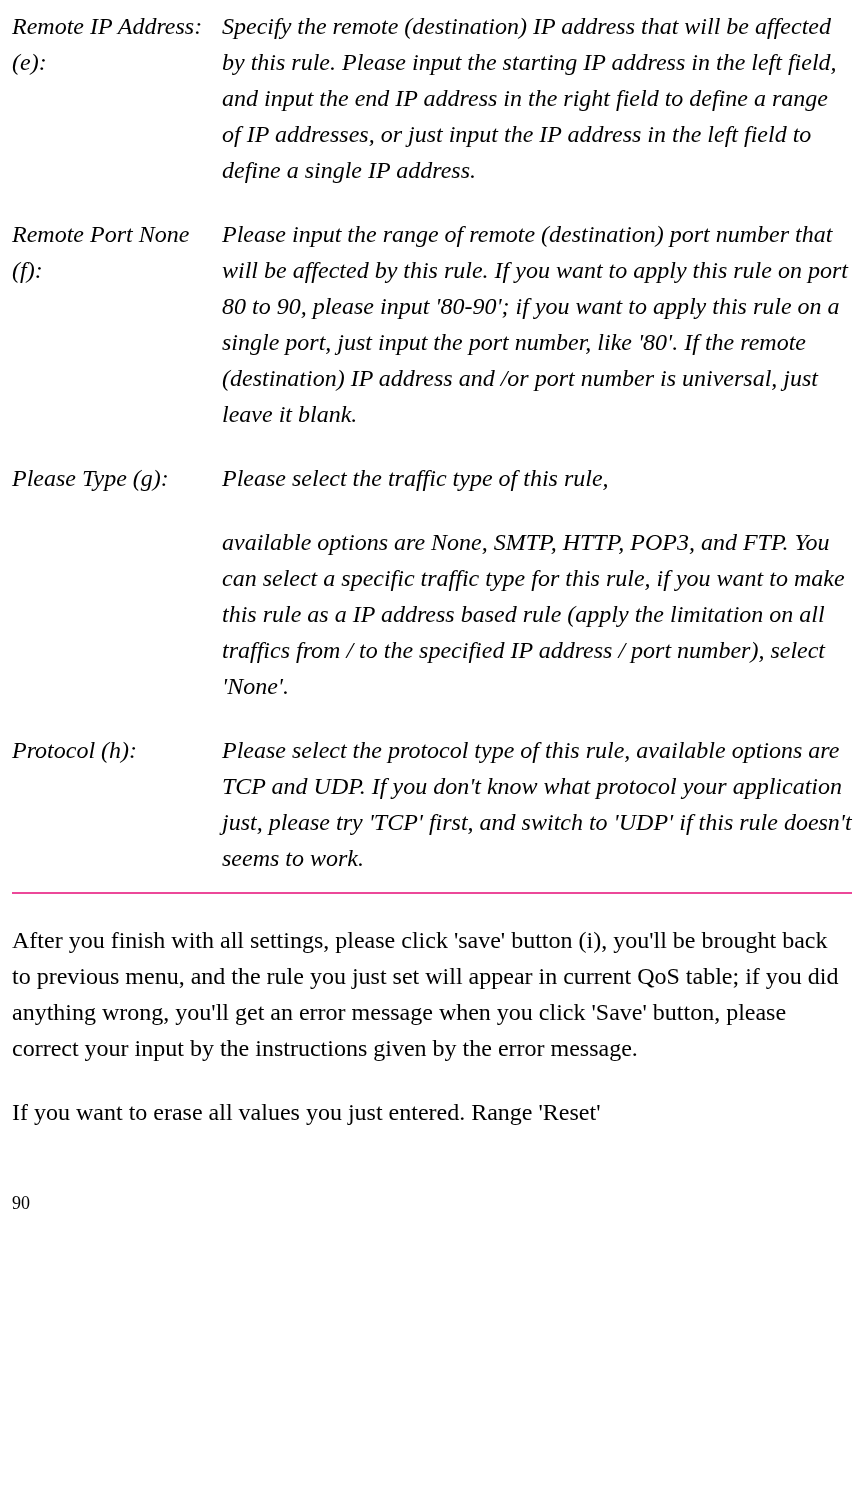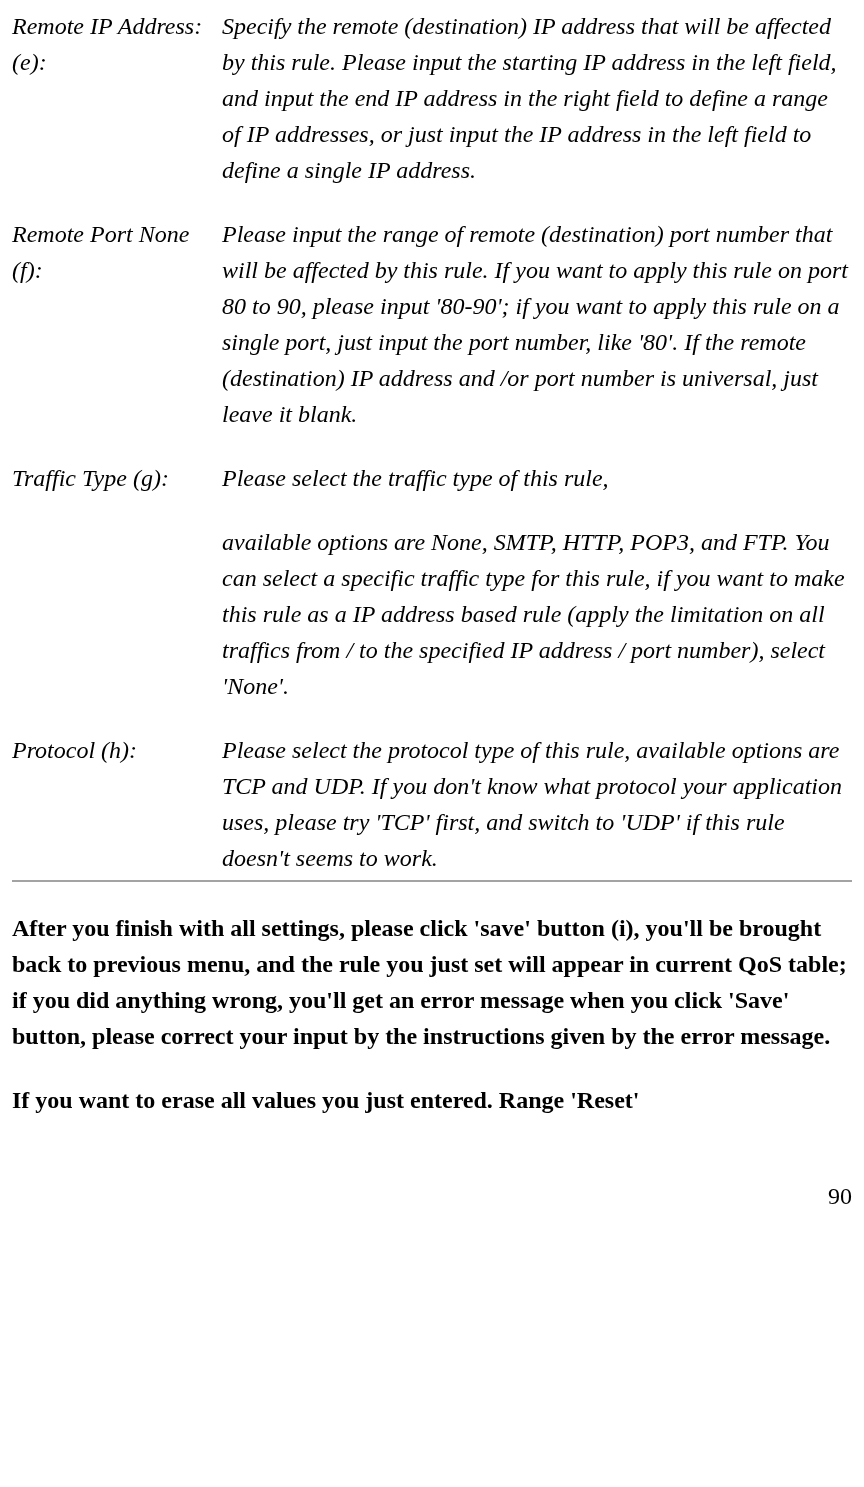--- a/index.html
+++ b/index.html
@@ -8,52 +8,51 @@
       line-height: 1.5;
       margin: 0;
       padding: 8px 12px;
       width: 864px;
       box-sizing: border-box;
       color: #000;
     }
     .definition-table {
       width: 100%;
       border-collapse: collapse;
-      border-bottom: 2px solid #a3a3a3;
+      border-bottom: 2px solid #ec4899;
       margin-bottom: 28px;
     }
     .definition-table td {
       vertical-align: top;
       font-style: italic;
       padding: 0 0 28px 0;
     }
     .definition-table tr:last-child td {
-      padding-bottom: 4px;
+      padding-bottom: 16px;
     }
     .term-cell {
       width: 210px;
       padding-right: 8px;
     }
     .desc-cell {
       padding-left: 0;
     }
     .desc-para {
       margin: 0 0 28px 0;
     }
     .desc-para:last-child {
       margin-bottom: 0;
       font-style: italic;
     }
     .body-text {
       margin: 0 0 28px 0;
-      font-weight: bold;
     }
     .page-number {
-      text-align: right;
-      font-size: 24px;
+      text-align: left;
+      font-size: 18px;
       margin-top: 60px;
     }
   </style>
 </head>
 <body>
 
 <table class="definition-table">
   <tbody>
       <tr>
     <td class="term-cell">Remote IP Address: (e):</td>
@@ -61,30 +60,30 @@
       <p class="desc-para">Specify the remote (destination) IP address that will be affected by this rule. Please input the starting IP address in the left field, and input the end IP address in the right field to define a range of IP addresses, or just input the IP address in the left field to define a single IP address.</p>
     </td>
   </tr>
   <tr>
     <td class="term-cell">Remote Port None (f):</td>
     <td class="desc-cell">
       <p class="desc-para">Please input the range of remote (destination) port number that will be affected by this rule. If you want to apply this rule on port 80 to 90, please input '80-90'; if you want to apply this rule on a single port, just input the port number, like '80'. If the remote (destination) IP address and /or port number is universal, just leave it blank.</p>
     </td>
   </tr>
   <tr>
-    <td class="term-cell">Traffic Type (g):</td>
+    <td class="term-cell">Please Type (g):</td>
     <td class="desc-cell">
       <p class="desc-para">Please select the traffic type of this rule,</p>
       <p class="desc-para">available options are None, SMTP, HTTP, POP3, and FTP. You can select a specific traffic type for this rule, if you want to make this rule as a IP address based rule (apply the limitation on all traffics from / to the specified IP address / port number), select 'None'.</p>
     </td>
   </tr>
   <tr>
     <td class="term-cell">Protocol (h):</td>
     <td class="desc-cell">
-      <p class="desc-para">Please select the protocol type of this rule, available options are TCP and UDP. If you don't know what protocol your application uses, please try 'TCP' first, and switch to 'UDP' if this rule doesn't seems to work.</p>
+      <p class="desc-para">Please select the protocol type of this rule, available options are TCP and UDP. If you don't know what protocol your application just, please try 'TCP' first, and switch to 'UDP' if this rule doesn't seems to work.</p>
     </td>
   </tr>
 </tbody>
   </table>
 
 <p class="body-text">After you finish with all settings, please click 'save' button (i), you'll be brought back to previous menu, and the rule you just set will appear in current QoS table; if you did anything wrong, you'll get an error message when you click 'Save' button, please correct your input by the instructions given by the error message.</p>
 <p class="body-text">If you want to erase all values you just entered. Range 'Reset'</p>
 
 <div class="page-number">90</div>
 

